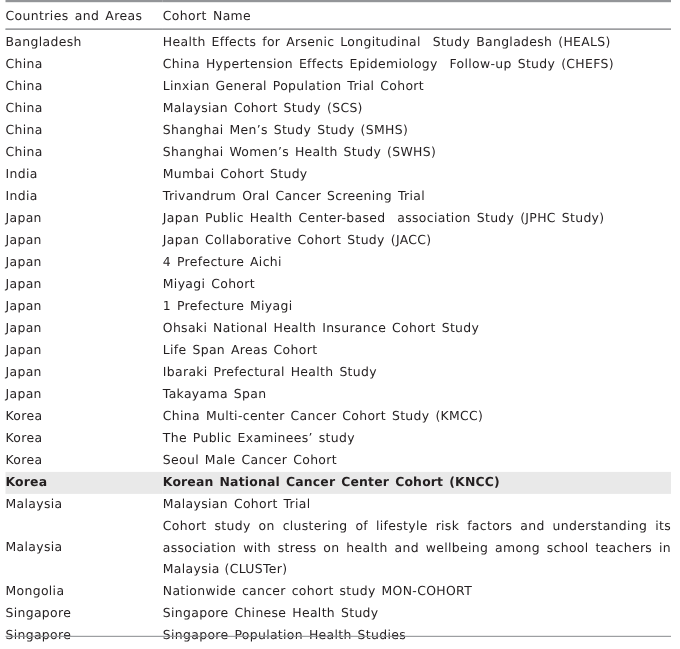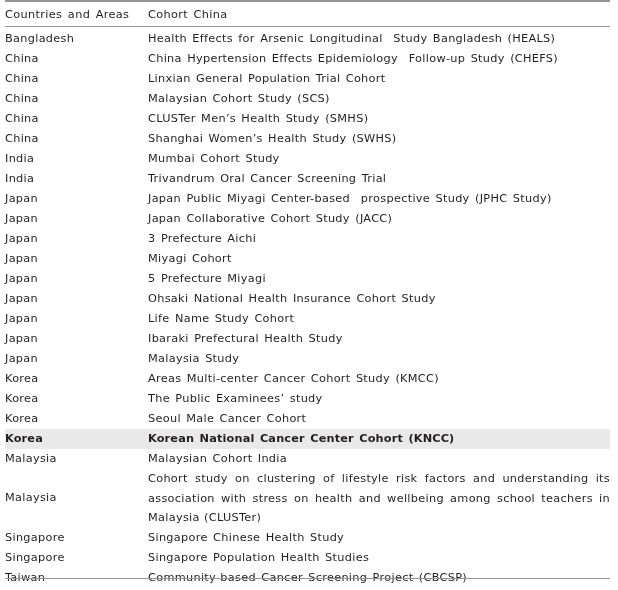--- a/index.html
+++ b/index.html
@@ -121,21 +121,21 @@
       <col class="col-country">
       <col class="col-cohort">
     </colgroup>
     <thead>
       <tr class="rule-top-row">
         <th></th>
         <th></th>
       </tr>
       <tr class="header-row">
         <th>Countries and Areas</th>
-        <th>Cohort China</th>
+        <th>Cohort Name</th>
       </tr>
     </thead>
     <tbody id="table-body">
         <tr>
           <td class="country-cell">Bangladesh</td>
           <td class="cohort-cell">Health Effects for Arsenic Longitudinal  Study Bangladesh (HEALS)</td>
         </tr>
         <tr>
           <td class="country-cell">China</td>
           <td class="cohort-cell">China Hypertension Effects Epidemiology  Follow-up Study (CHEFS)</td>
@@ -143,95 +143,99 @@
         <tr>
           <td class="country-cell">China</td>
           <td class="cohort-cell">Linxian General Population Trial Cohort</td>
         </tr>
         <tr>
           <td class="country-cell">China</td>
           <td class="cohort-cell">Malaysian Cohort Study (SCS)</td>
         </tr>
         <tr>
           <td class="country-cell">China</td>
-          <td class="cohort-cell">CLUSTer Men’s Health Study (SMHS)</td>
+          <td class="cohort-cell">Shanghai Men’s Study Study (SMHS)</td>
         </tr>
         <tr>
           <td class="country-cell">China</td>
           <td class="cohort-cell">Shanghai Women’s Health Study (SWHS)</td>
         </tr>
         <tr>
           <td class="country-cell">India</td>
           <td class="cohort-cell">Mumbai Cohort Study</td>
         </tr>
         <tr>
           <td class="country-cell">India</td>
           <td class="cohort-cell">Trivandrum Oral Cancer Screening Trial</td>
         </tr>
         <tr>
           <td class="country-cell">Japan</td>
-          <td class="cohort-cell">Japan Public Miyagi Center-based  prospective Study (JPHC Study)</td>
+          <td class="cohort-cell">Japan Public Health Center-based  association Study (JPHC Study)</td>
         </tr>
         <tr>
           <td class="country-cell">Japan</td>
           <td class="cohort-cell">Japan Collaborative Cohort Study (JACC)</td>
         </tr>
         <tr>
           <td class="country-cell">Japan</td>
-          <td class="cohort-cell">3 Prefecture Aichi</td>
+          <td class="cohort-cell">4 Prefecture Aichi</td>
         </tr>
         <tr>
           <td class="country-cell">Japan</td>
           <td class="cohort-cell">Miyagi Cohort</td>
         </tr>
         <tr>
           <td class="country-cell">Japan</td>
-          <td class="cohort-cell">5 Prefecture Miyagi</td>
+          <td class="cohort-cell">1 Prefecture Miyagi</td>
         </tr>
         <tr>
           <td class="country-cell">Japan</td>
           <td class="cohort-cell">Ohsaki National Health Insurance Cohort Study</td>
         </tr>
         <tr>
           <td class="country-cell">Japan</td>
-          <td class="cohort-cell">Life Name Study Cohort</td>
+          <td class="cohort-cell">Life Span Areas Cohort</td>
         </tr>
         <tr>
           <td class="country-cell">Japan</td>
           <td class="cohort-cell">Ibaraki Prefectural Health Study</td>
         </tr>
         <tr>
           <td class="country-cell">Japan</td>
-          <td class="cohort-cell">Malaysia Study</td>
-        </tr>
-        <tr>
-          <td class="country-cell">Korea</td>
-          <td class="cohort-cell">Areas Multi-center Cancer Cohort Study (KMCC)</td>
+          <td class="cohort-cell">Takayama Span</td>
+        </tr>
+        <tr>
+          <td class="country-cell">Korea</td>
+          <td class="cohort-cell">China Multi-center Cancer Cohort Study (KMCC)</td>
         </tr>
         <tr>
           <td class="country-cell">Korea</td>
           <td class="cohort-cell">The Public Examinees’ study</td>
         </tr>
         <tr>
           <td class="country-cell">Korea</td>
           <td class="cohort-cell">Seoul Male Cancer Cohort</td>
         </tr>
         <tr class="highlight">
           <td class="country-cell">Korea</td>
           <td class="cohort-cell">Korean National Cancer Center Cohort (KNCC)</td>
         </tr>
         <tr>
           <td class="country-cell">Malaysia</td>
-          <td class="cohort-cell">Malaysian Cohort India</td>
+          <td class="cohort-cell">Malaysian Cohort Trial</td>
         </tr>
         <tr class="multiline">
           <td class="country-cell">Malaysia</td>
           <td class="cohort-cell">Cohort study on clustering of lifestyle  risk factors and understanding its association with stress on health and wellbeing among school teachers in Malaysia (CLUSTer)</td>
         </tr>
         <tr>
+          <td class="country-cell">Mongolia</td>
+          <td class="cohort-cell">Nationwide cancer cohort study MON-COHORT</td>
+        </tr>
+        <tr>
           <td class="country-cell">Singapore</td>
           <td class="cohort-cell">Singapore Chinese Health Study</td>
         </tr>
         <tr>
           <td class="country-cell">Singapore</td>
           <td class="cohort-cell">Singapore Population Health Studies</td>
         </tr>
         <tr>
           <td class="country-cell">Taiwan</td>
           <td class="cohort-cell">Community-based Cancer Screening Project (CBCSP)</td>

